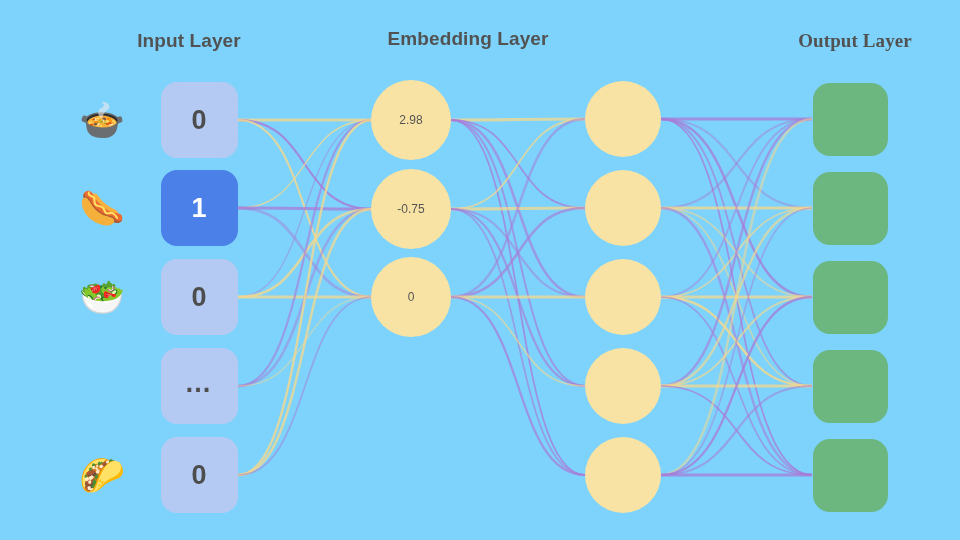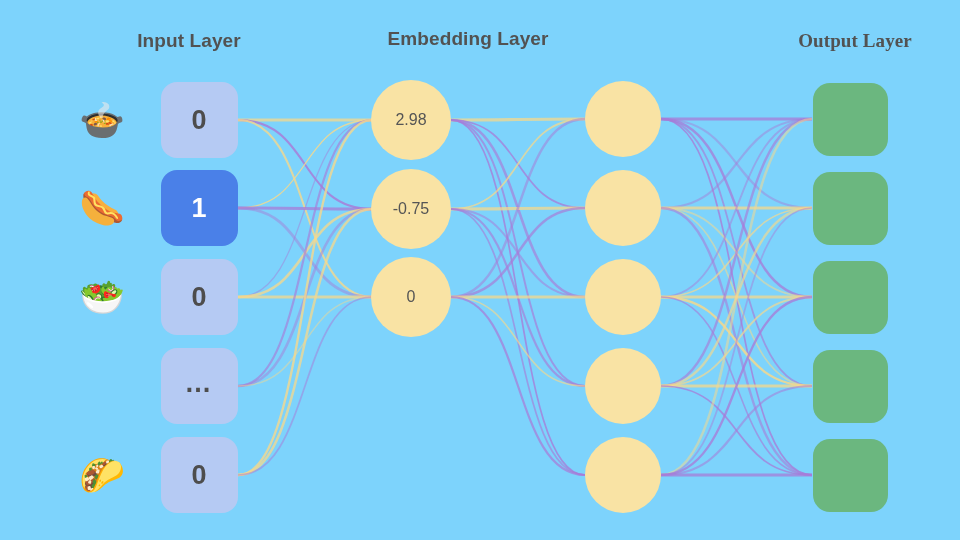--- a/index.html
+++ b/index.html
@@ -68,21 +68,21 @@
     font-size: 27px;
     letter-spacing: 2px;
     padding-bottom: 6px;
   }
   .embed-circle {
     width: 80px;
     height: 80px;
     border-radius: 50%;
     background: #f9e3a4;
     color: #555555;
-    font-size: 16px;
+    font-size: 12px;
     font-weight: normal;
   }
   .hidden-circle {
     width: 76px;
     height: 76px;
     border-radius: 50%;
     background: #f9e3a4;
   }
   .output-box {
     width: 75px;

